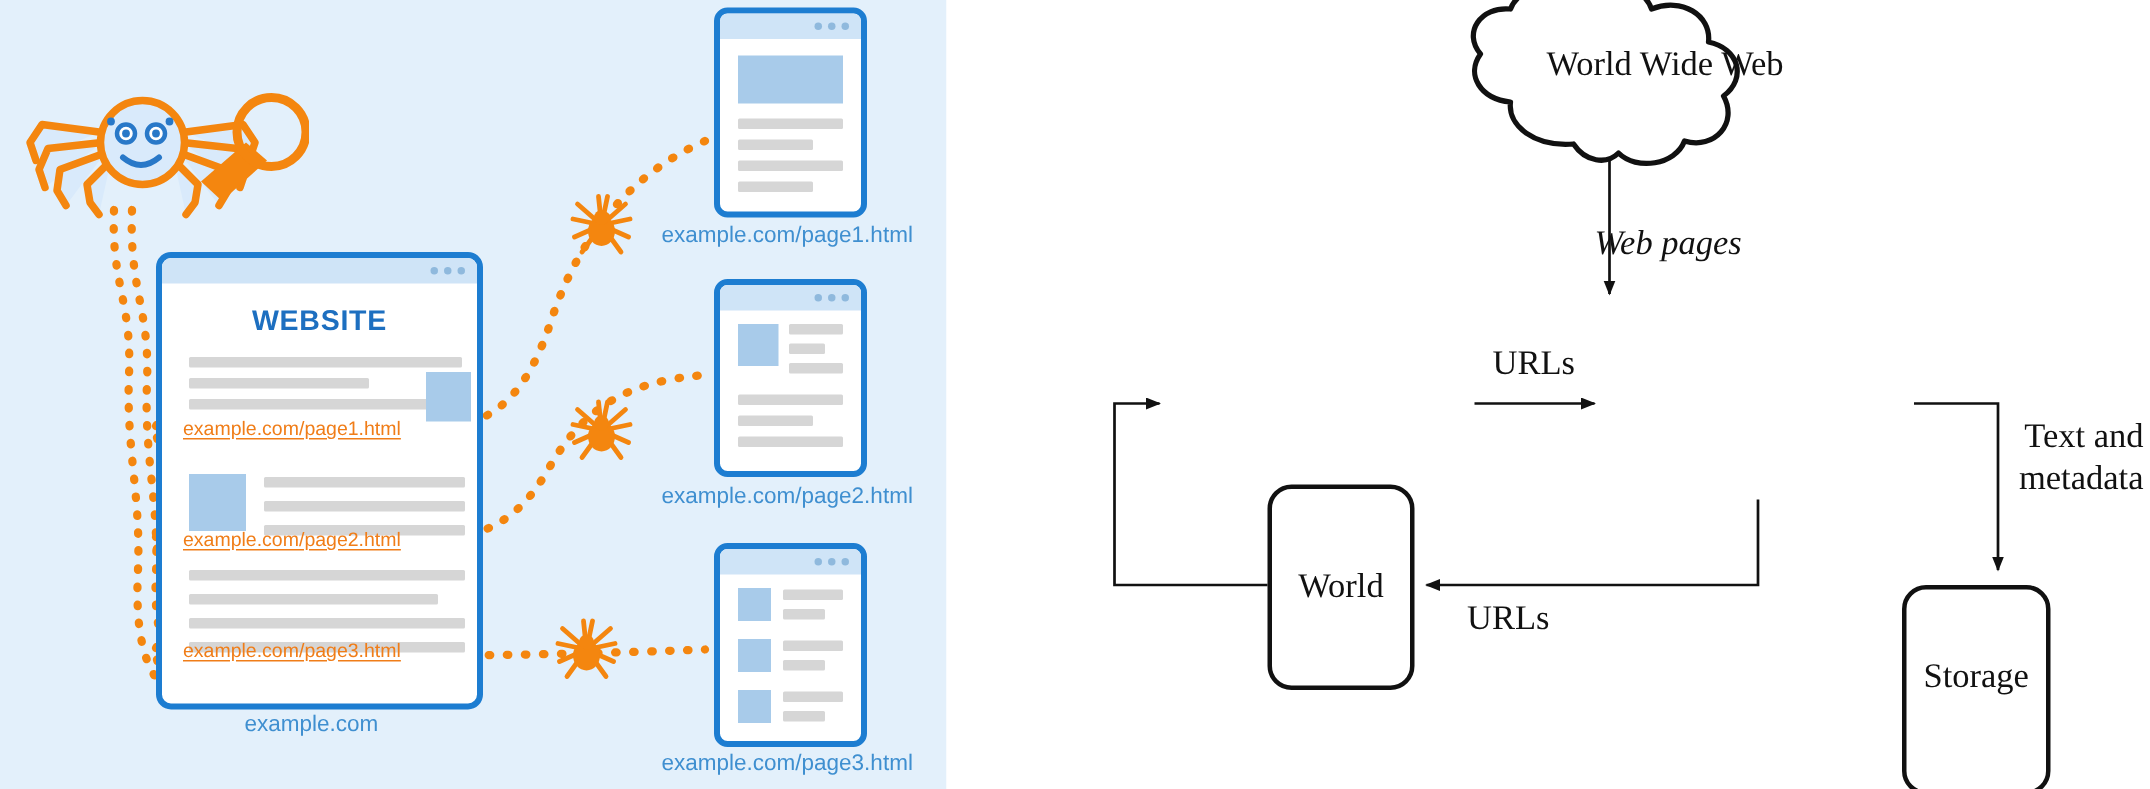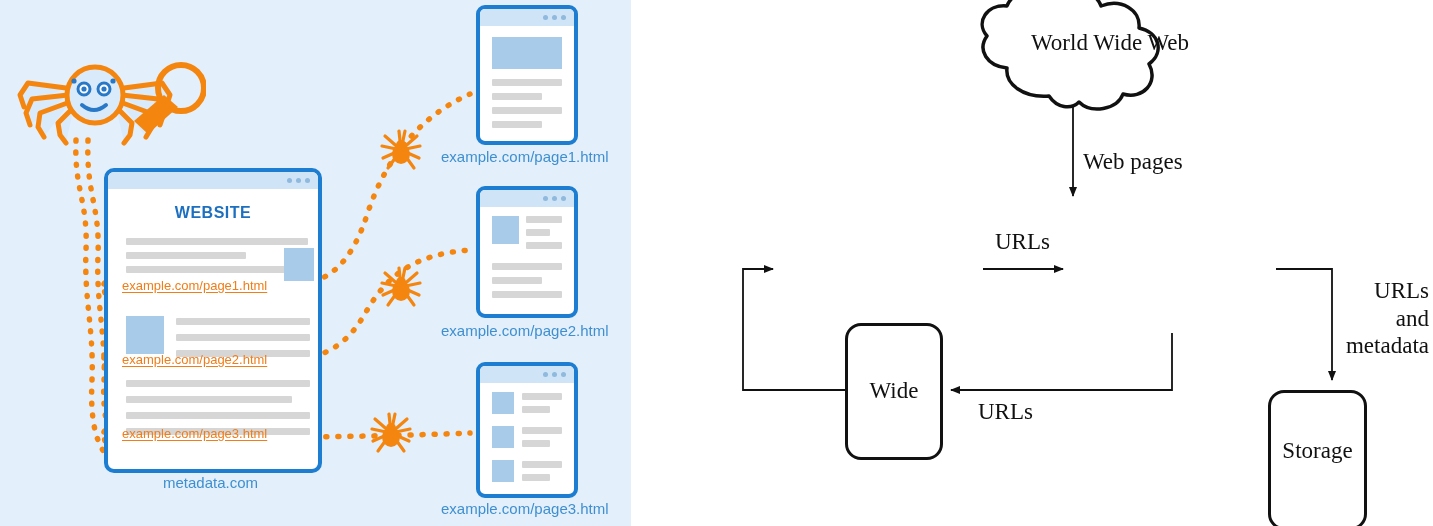--- a/index.html
+++ b/index.html
@@ -12,21 +12,21 @@
   .card{position:absolute;background:#ffffff;border:4px solid #1d7dd1;border-radius:9px;box-sizing:border-box;overflow:hidden;}
   .card .titlebar{position:absolute;left:0;top:0;right:0;height:17px;background:#cfe4f7;}
   .dots{position:absolute;right:8px;top:6px;display:flex;gap:4px;}
   .dots i{display:block;width:5px;height:5px;border-radius:50%;background:#8fb9dd;}
 
   .gline{position:absolute;background:#d6d6d6;border-radius:1px;height:7px;}
   .gblock{position:absolute;background:#a8cbea;}
 
   
   #website-card{left:104px;top:168px;width:218px;height:305px;border-radius:10px;}
-  #website-title{position:absolute;left:0;right:0;top:32px;text-align:center;font-weight:bold;font-size:16px;letter-spacing:.5px;color:#1d6fc0;font-family:"Liberation Sans",sans-serif;}
+  #website-title{position:absolute;left:0;right:0;top:32px;text-align:center;font-weight:bold;font-size:19px;letter-spacing:.5px;color:#1d6fc0;font-family:"Liberation Sans",sans-serif;}
 
   .linkrow{position:absolute;font-family:"Liberation Sans",sans-serif;font-size:13px;color:#f07d18;
            text-decoration:underline;text-underline-offset:2px;white-space:nowrap;}
 
   .sitelabel{position:absolute;font-family:"Liberation Sans",sans-serif;font-size:15px;color:#3f8fd0;white-space:nowrap;}
 
   
   #page1-card{left:476px;top:5px;width:102px;height:140px;}
   #page2-card{left:476px;top:186px;width:102px;height:132px;}
   #page3-card{left:476px;top:362px;width:102px;height:136px;}
@@ -117,21 +117,21 @@
       <div class="gline" style="left:18px;top:208px;width:184px;"></div>
       <div class="gline" style="left:18px;top:224px;width:166px;"></div>
       <div class="gline" style="left:18px;top:240px;width:184px;"></div>
       <div class="gline" style="left:18px;top:256px;width:184px;"></div>
     </div>
 
     <div class="linkrow" style="left:122px;top:278px;">example.com/page1.html</div>
     <div class="linkrow" style="left:122px;top:352px;">example.com/page2.html</div>
     <div class="linkrow" style="left:122px;top:426px;">example.com/page3.html</div>
 
-    <div class="sitelabel" style="left:163px;top:474px;">metadata.com</div>
+    <div class="sitelabel" style="left:163px;top:474px;">example.com</div>
 
     <div class="card" id="page1-card">
       <div class="titlebar">
         <span class="dots">
             <i></i>
             <i></i>
             <i></i>
           </span>
       </div>
       <div class="gblock" style="left:12px;top:28px;width:70px;height:32px;"></div>
@@ -262,23 +262,23 @@
       <path d="M214,390 L112,390 L112,269 L142,269" stroke="#111" stroke-width="1.8" fill="none" marker-end="url(#arw)"></path>
 
       <path d="M645,269 L701,269 L701,380" stroke="#111" stroke-width="1.8" fill="none" marker-end="url(#arw)"></path>
     </svg>
 
     <div id="cloud-text">World Wide
 Web</div>
 
 
 
-    <div class="dbox rounded" style="left:214px;top:323px;width:98px;height:137px;">Wide</div>
+    <div class="dbox rounded" style="left:214px;top:323px;width:98px;height:137px;">World</div>
 
     <div class="dbox rounded" style="left:637px;top:390px;width:99px;height:140px;align-items:flex-start;padding-top:44px;">Storage</div>
 
-    <div class="dlabel" style="left:452px;top:148px;">Web pages</div>
+    <div class="dlabel" style="left:432px;top:148px;font-style:italic;">Web pages</div>
     <div class="dlabel" style="left:364px;top:228px;">URLs</div>
     <div class="dlabel" style="left:347px;top:398px;">URLs</div>
-    <div class="dlabel" style="left:706px;top:277px;text-align:right;width:92px;">URLs and
+    <div class="dlabel" style="left:706px;top:277px;text-align:right;width:92px;">Text and
 metadata</div>
   </div>
 </div>
 
 </body></html>

